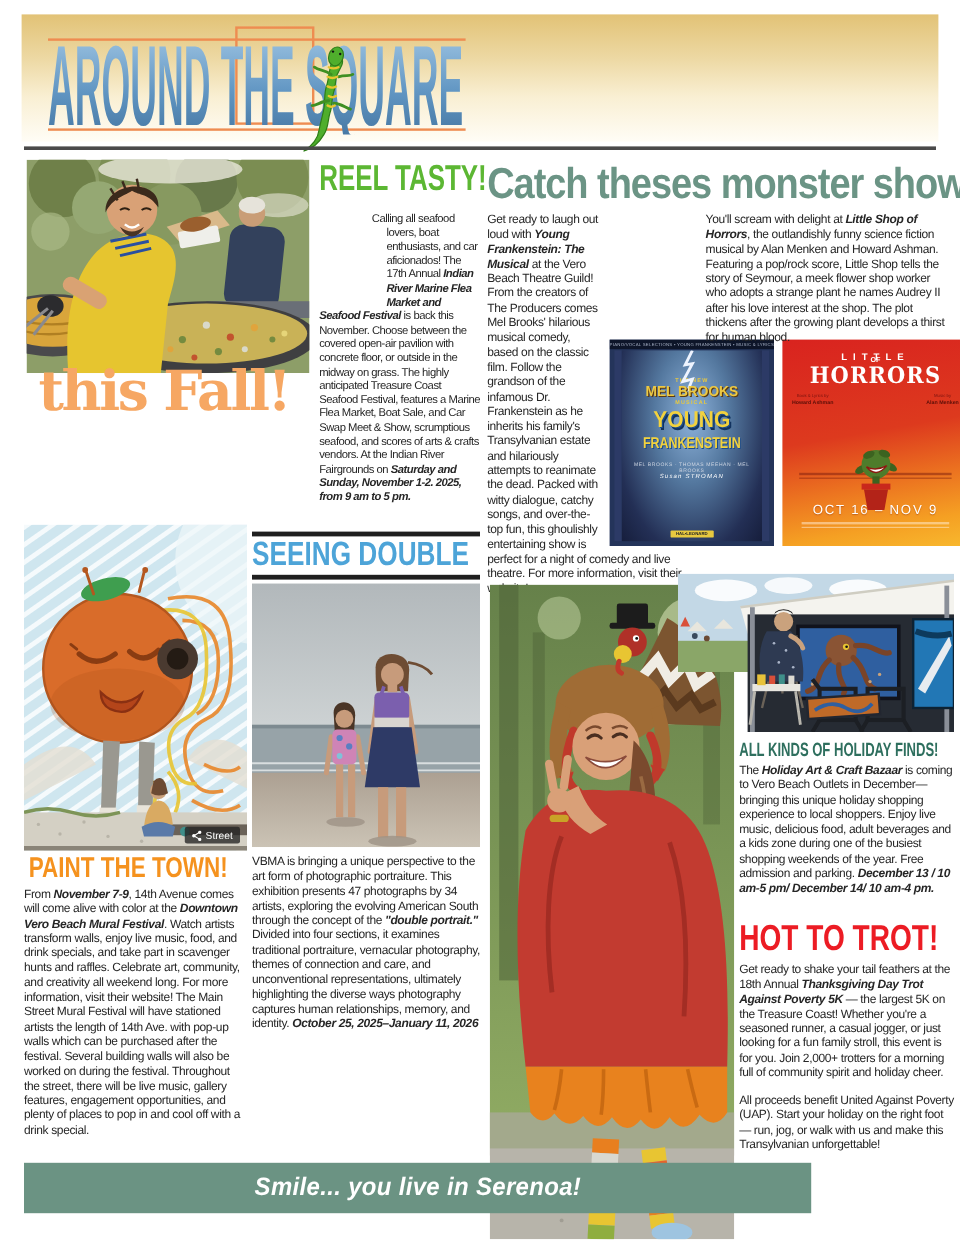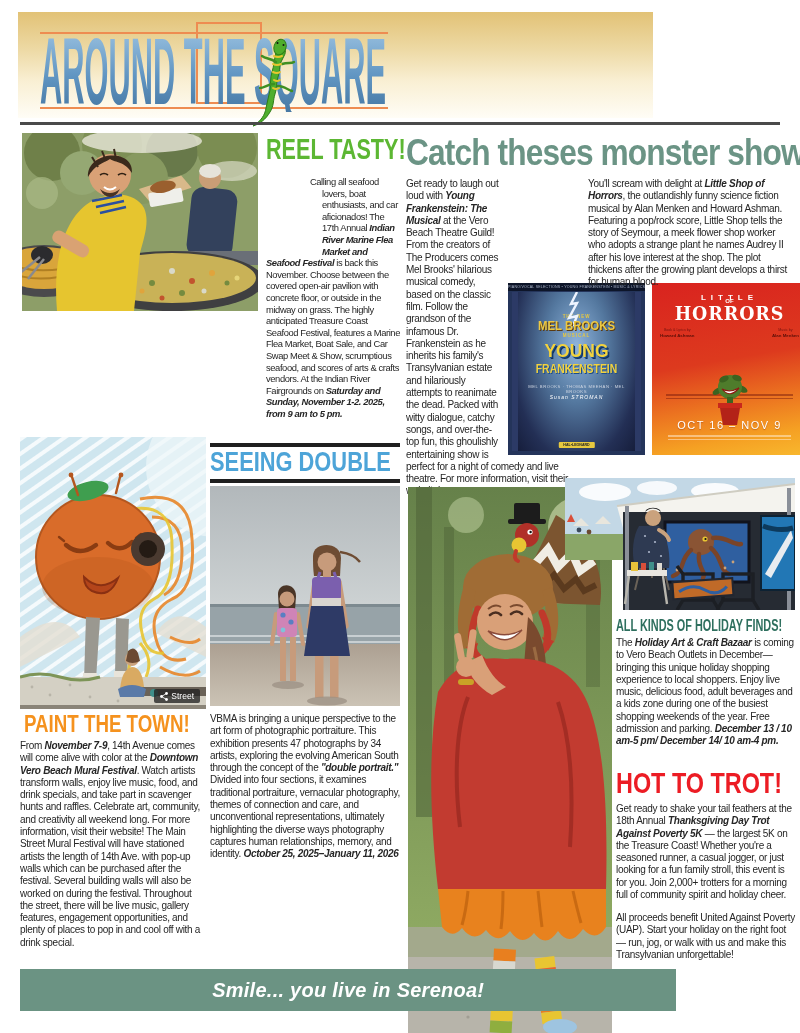--- a/index.html
+++ b/index.html
@@ -35,21 +35,21 @@
 .ls-creds{display:flex;justify-content:space-between;padding:0 8px;margin-top:6px}
 .ls-cred{font-size:3.6px;color:#7a1410;text-align:center;line-height:1.4}
 .ls-cred b{display:block;font-size:4.4px;color:#5c0f08}
 .ls-fine{height:5px;margin:3px 14px 0;display:flex;flex-direction:column;gap:2px}
 .ls-fine i{display:block;height:1.5px;background:rgba(110,20,10,.45)}
 .ls-dates{color:#fff;font-weight:normal;font-size:11px;letter-spacing:1.5px;margin-top:20px;text-shadow:0 1px 1px rgba(120,30,0,.4)}
 .ls-fine2{height:6px;margin:4px 16px 0;display:flex;flex-direction:column;gap:2px}
 .ls-fine2 i{display:block;height:1.5px;background:rgba(255,240,220,.5)}
 .footer-bar{position:absolute;left:20px;top:969px;width:656px;height:42px;background:#6b9383;display:flex;align-items:center;justify-content:center;z-index:8}
 .footer-text{color:#fff;font-weight:bold;font-style:italic;font-size:21px;letter-spacing:.3px;display:inline-block;transform:scaleX(.95)}
-.masthead{position:absolute;left:18px;top:12px;width:635px;height:106px;background:linear-gradient(to bottom,#e2c276 0%,#edd9a4 35%,#f9efd3 65%,#fffdf6 100%)}
+.masthead{position:absolute;left:18px;top:12px;width:764px;height:106px;background:linear-gradient(to bottom,#e2c276 0%,#edd9a4 35%,#f9efd3 65%,#fffdf6 100%)}
 .orange-line{position:absolute;height:2px;background:#ee8c51}
 .the-box{position:absolute;border:2px solid #ee8c51}
 .tagline{position:absolute;font-weight:bold;font-style:italic;font-size:17px;color:#53524a;letter-spacing:-.2px}
 </style>
 </head>
 <body>
 
 <div class="masthead">
   <div class="orange-line" style="left:22px;top:20px;width:348px"></div>
   <div class="the-box" style="left:178px;top:10px;width:66px;height:82px"></div>
@@ -452,20 +452,21 @@
       <i></i>
     </div>
   <div class="ls-dates">OCT 16 – NOV 9</div>
   <div class="ls-fine2">
       <i></i>
       <i></i>
     </div>
 </div>
 
 <div class="abs" style="left:16px;top:300px">
+  <div class="frolic" style="margin-left:16px">this Fall!</div>
 </div>
 
 <div class="abs" style="left:266px;top:134px">
   <span class="hl" style="color:#5cb733;font-size:30px;transform:scaleX(.72)">REEL TASTY!</span>
 </div>
 <div class="abs bt bt-sm" style="left:266px;top:176px;width:135px">
   <span class="frolic-spacer"></span>
 <span>Calling all seafood lovers, boat enthusiasts, and car aficionados! The 17th Annual </span><span class="bi">Indian River Marine Flea Market and Seafood Festival</span><span> is back this November. Choose between the covered open-air pavilion with concrete floor, or outside in the midway on grass. The highly anticipated Treasure Coast Seafood Festival, features a Marine Flea Market, Boat Sale, and Car Swap Meet &amp; Show, scrumptious seafood, and scores of arts &amp; crafts vendors. At the Indian River Fairgrounds on </span><span class="bi">Saturday and Sunday, November 1-2. 2025, from 9 am to 5 pm.</span></div>
 
 <div class="abs" style="left:406px;top:135px">

